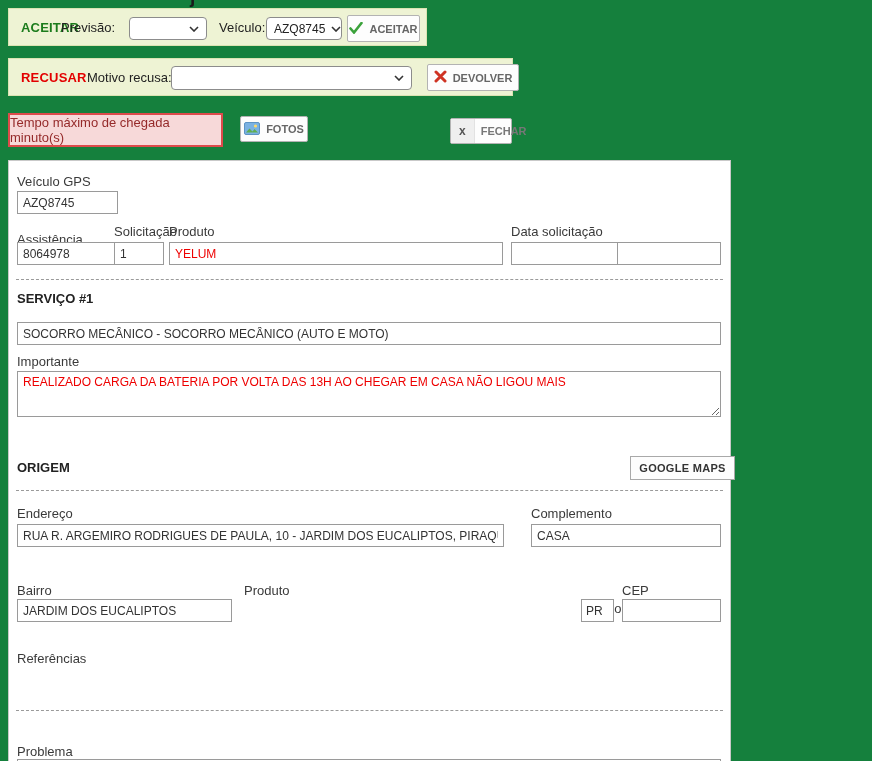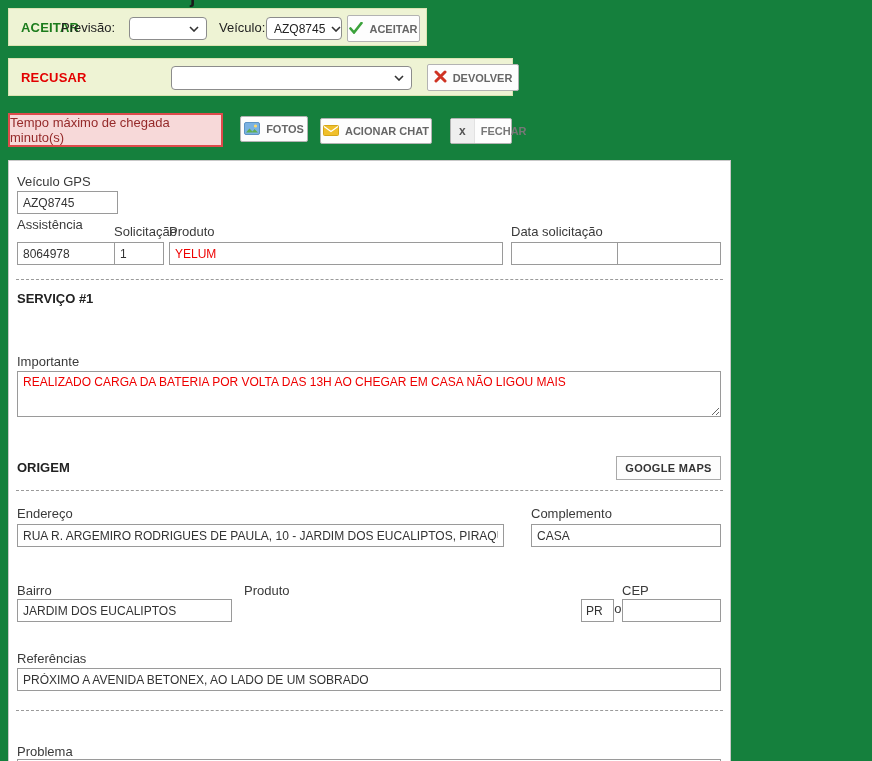--- a/index.html
+++ b/index.html
@@ -102,20 +102,21 @@
         <svg width="14" height="12" viewBox="0 0 14 12">
             <path d="M1.5 6.5l3.5 4 7.5-9.5" stroke="#3ba23b" stroke-width="2.6" fill="none" stroke-linecap="round"></path>
           </svg>
       </span>
       <span>ACEITAR</span>
     </div>
   </div>
 
   <div class="bar" style="left:8px; top:58px; width:505px; height:38px;">
     <span class="bar-title red" style="left:12px;">RECUSAR</span>
+    <span class="bar-label" style="left:78px;">Motivo recusa:</span>
     <div class="select" style="left:162px; top:7px; width:241px; height:24px;">
       <span></span>
       <span class="chev">
         <svg width="10" height="6" viewBox="0 0 10 6">
             <path d="M1 1l4 4 4-4" stroke="#333" stroke-width="1.6" fill="none"></path>
           </svg>
       </span>
     </div>
     <div class="btn" style="left:418px; top:5px; width:92px; height:27px;">
       <span>
@@ -133,78 +134,69 @@
   <div class="btn" style="left:240px; top:116px; width:68px; height:26px;">
     <span>
       <svg width="16" height="13" viewBox="0 0 16 13">
         <rect x="0.5" y="0.5" width="15" height="12" rx="1.5" fill="#7bb2e2" stroke="#5d93c4"></rect>
         <path d="M2 10.5l3.5-4 3 3 2-2.5 3.5 3.5z" fill="#5fae52"></path>
         <circle cx="11.5" cy="4" r="1.6" fill="#ffd966"></circle>
       </svg>
     </span>
     <span>FOTOS</span>
   </div>
-  <div class="btn" style="left:320px; top:118px; width:112px; height:26px;">
-    <span>
-      <svg width="16" height="11" viewBox="0 0 16 11">
-        <rect x="0.5" y="0.5" width="15" height="10" rx="1" fill="#f0bf2b" stroke="#d6a618"></rect>
-        <path d="M1 1.5l7 5 7-5" stroke="#fff" stroke-width="1.2" fill="none"></path>
-      </svg>
-    </span>
-    <span>ACIONAR CHAT</span>
-  </div>
   <div class="btn" style="left:450px; top:118px; width:62px; height:26px; justify-content:flex-start; padding:0; gap:4px;">
     <span class="fechar-x">x</span>
     <span style="color:#777;">FECHAR</span>
   </div>
 
   <div id="panel">
 
     <span class="lbl" style="left:8px; top:13px;">Veículo GPS</span>
     <input class="inp" style="left: 8px; top: 30px; width: 101px;" value="AZQ8745">
 
-    <span class="lbl" style="left:8px; top:56px;">Assistência</span>
+    <span class="lbl" style="left:8px; top:71px;">Assistência</span>
     <span class="lbl" style="left:105px; top:63px;">Solicitação</span>
     <span class="lbl" style="left:160px; top:63px;">Produto</span>
     <span class="lbl" style="left:502px; top:63px;">Data solicitação</span>
     <input class="inp" style="left: 8px; top: 81px; width: 106px;" value="8064978">
     <input class="inp" style="left: 105px; top: 81px; width: 50px;" value="1">
     <input class="inp redv" style="left: 160px; top: 81px; width: 334px;" value="YELUM">
     <input class="inp" style="left: 502px; top: 81px; width: 107px;" value="">
     <input class="inp" style="left: 608px; top: 81px; width: 104px;" value="">
 
     <div class="divider" style="top:118px;"></div>
 
     <span class="lbl b" style="left:8px; top:130px;">SERVIÇO #1</span>
+    <input class="inp" style="left: 8px; top: 161px; width: 704px;" value="SOCORRO MECÂNICO - SOCORRO MECÂNICO (AUTO E MOTO)">
 
     <span class="lbl" style="left:8px; top:193px;">Importante</span>
     <textarea class="inp" style="left: 8px; top: 210px; width: 704px;">REALIZADO CARGA DA BATERIA POR VOLTA DAS 13H AO CHEGAR EM CASA NÃO LIGOU MAIS</textarea>
 
     <span class="lbl b" style="left:8px; top:299px;">ORIGEM</span>
-    <div class="maps-btn" style="left:607px; top:295px; width:105px; height:24px;">
+    <div class="maps-btn" style="left:621px; top:295px; width:105px; height:24px;">
       <span>GOOGLE MAPS</span>
     </div>
 
     <div class="divider" style="top:329px;"></div>
 
     <span class="lbl" style="left:8px; top:345px;">Endereço</span>
     <span class="lbl" style="left:522px; top:345px;">Complemento</span>
     <input class="inp" style="left: 8px; top: 363px; width: 487px;" value="RUA R. ARGEMIRO RODRIGUES DE PAULA, 10 - JARDIM DOS EUCALIPTOS, PIRAQUARA - PR, 83311-080">
     <input class="inp" style="left: 522px; top: 363px; width: 190px;" value="CASA">
 
     <span class="lbl" style="left:8px; top:422px;">Bairro</span>
     <span class="lbl" style="left:235px; top:422px;">Produto</span>
     <span class="lbl" style="left:572px; top:440px;">Estado</span>
     <span class="lbl" style="left:613px; top:422px;">CEP</span>
     <input class="inp" style="left: 8px; top: 438px; width: 215px;" value="JARDIM DOS EUCALIPTOS">
     <input class="inp" style="left: 572px; top: 438px; width: 33px; padding: 0px 4px;" value="PR">
     <input class="inp" style="left: 613px; top: 438px; width: 99px;" value="">
 
     <span class="lbl" style="left:8px; top:490px;">Referências</span>
-    <input class="inp" style="left: 8px; top: 507px; width: 704px;" value="PRÓXIMO A AVENIDA BETONEX, AO LADO DE UM SOBRADO">
 
     <div class="divider" style="top:549px;"></div>
 
     <span class="lbl" style="left:8px; top:583px;">Problema</span>
     <input class="inp" style="left: 8px; top: 598px; width: 704px;" value="">
 
   </div>
 </div>
 
 </body></html>

